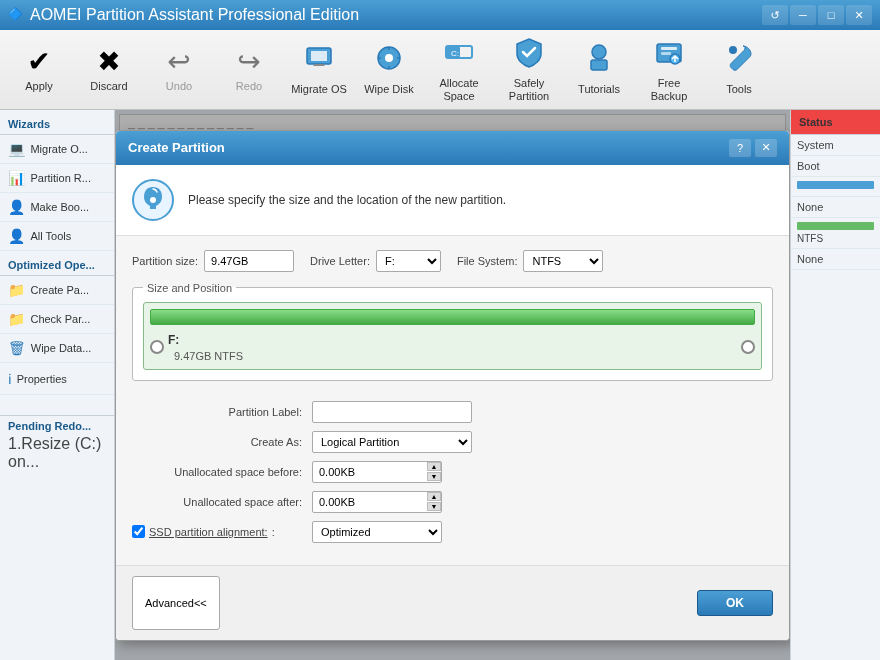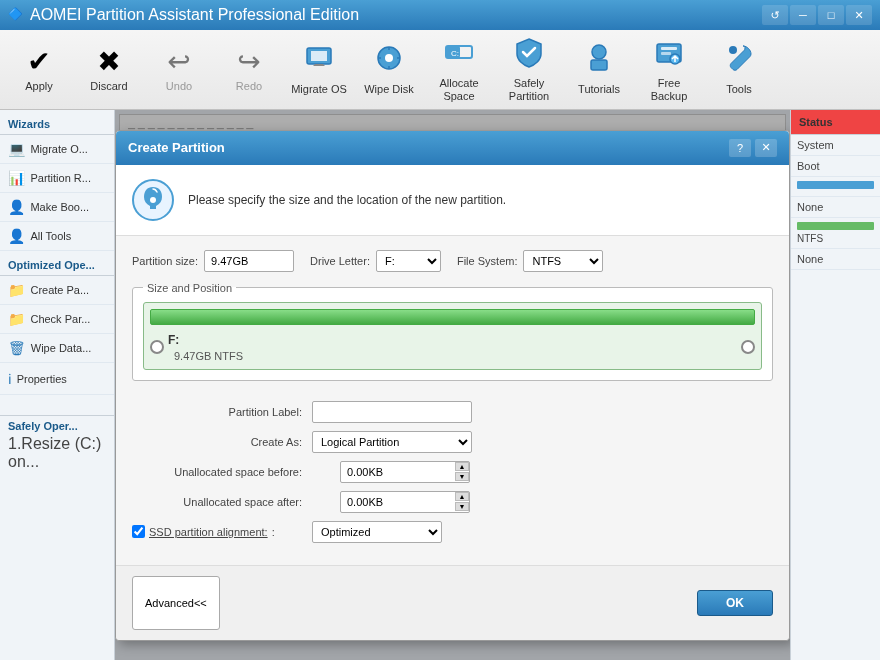--- a/index.html
+++ b/index.html
@@ -303,21 +303,20 @@
       border: 1px solid #aaa;
       padding: 3px 6px;
       font-size: 11px;
       border-radius: 2px;
       background: white;
       width: 130px;
       height: 22px;
       display: flex;
       align-items: center;
       justify-content: space-between;
-      margin-left: 28px;
     }
     .spinner-arrows {
       display: flex;
       flex-direction: column;
       gap: 1px;
     }
     .spinner-arrow {
       width: 14px;
       height: 9px;
       background: #ddd;
@@ -500,21 +499,21 @@
       <span class="si-icon">🗑</span>
       <span>Wipe Data...</span>
     </div>
     <div class="sidebar-item">
       <span class="si-icon">ℹ</span>
       <span>Properties</span>
     </div>
 
     <div style="height:20px;"></div>
     <div class="pending-ops">
-      <div class="pending-title">Safely Oper...</div>
+      <div class="pending-title">Pending Redo...</div>
       <div class="pending-item">1.Resize (C:) on...</div>
     </div>
   </div>
 
   <div class="content-area">
 
     <div style="padding:4px;">
       <div class="disk-row">
           <span style="color:#888;font-size:10px;">─ ─ ─ ─ ─ ─ ─ ─ ─ ─ ─ ─ ─</span>
         </div>

